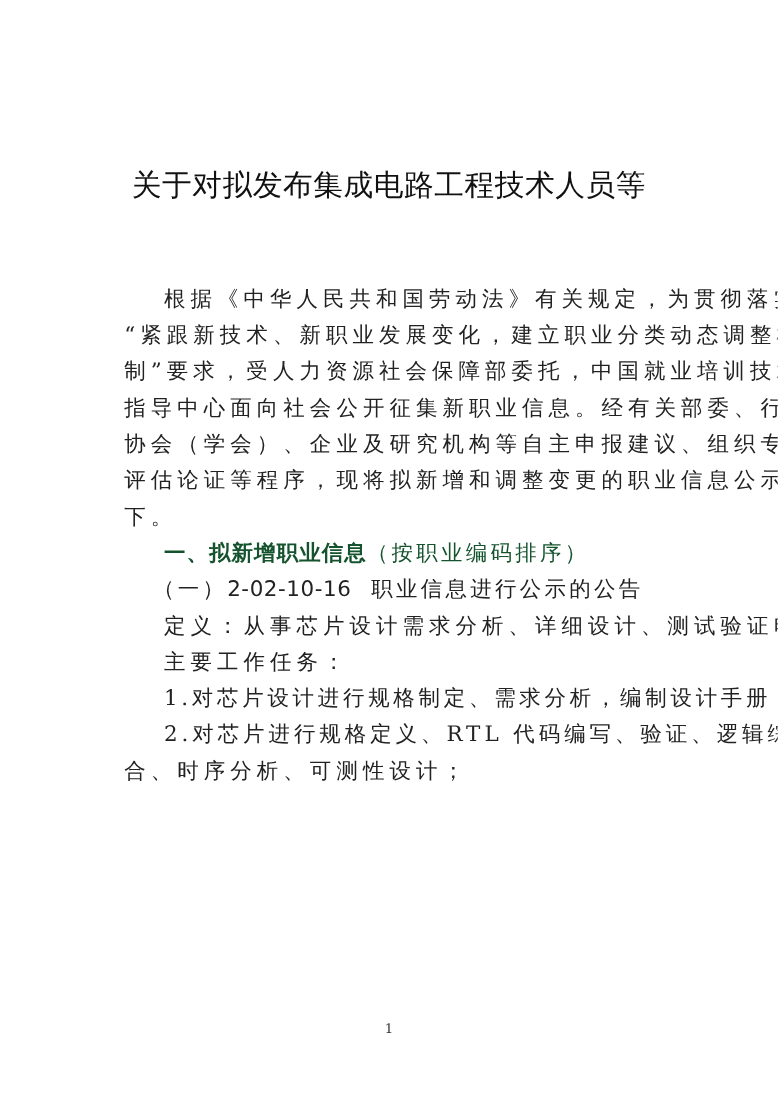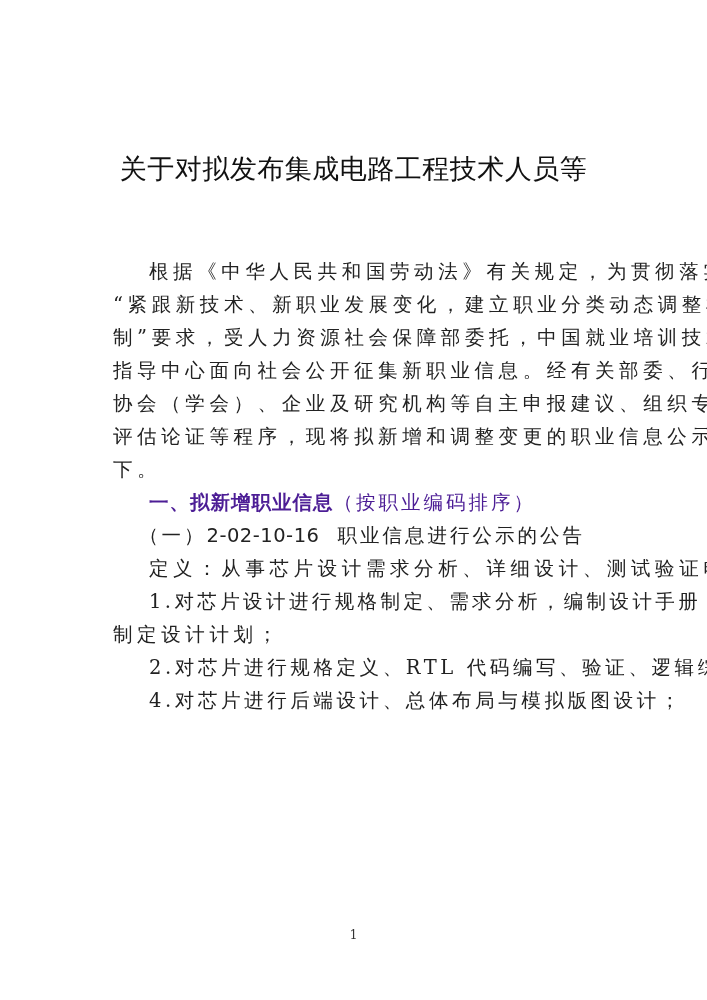--- a/index.html
+++ b/index.html
@@ -11,21 +11,21 @@
     top: 150px; color: #111; letter-spacing: 0.5px;
   }
   .title div { white-space: nowrap; }
   .body {
     position: absolute; left: 113px; top: 255px; width: 490px;
     font-family: "DejaVu Serif", serif; font-size: 19.5px; line-height: 33px;
     color: #222; letter-spacing: 4.6px;
   }
   .line { white-space: nowrap; height: 33px; }
   .indent { padding-left: 36px; }
-  .h1 { font-family: "DejaVu Sans", sans-serif; font-weight: bold; letter-spacing: 1px; color: #4c1d95; }
+  .h1 { font-family: "DejaVu Sans", sans-serif; font-weight: bold; letter-spacing: 1px; color: #14532d; }
   .h1 .paren { font-family: "DejaVu Serif", serif; font-weight: normal; letter-spacing: 3px; }
   .h2 { font-family: "DejaVu Serif", serif; letter-spacing: 3px; }
   .h2 .code { font-family: "DejaVu Sans", sans-serif; letter-spacing: 0.5px; margin-top: 44px; }
   .h2 .gap { display: inline-block; width: 18px; }
   .pagenum {
     position: absolute; top: 928px; left: 0; width: 707px; text-align: center;
     font-family: "DejaVu Serif", serif; font-size: 12px; color: #333;
   }
 </style>
 </head>
@@ -45,21 +45,21 @@
     <div class="line">协会（学会）、企业及研究机构等自主申报建议、组织专家</div>
     <div class="line">评估论证等程序，现将拟新增和调整变更的职业信息公示如</div>
     <div class="line">下。</div>
 
     <div class="line indent h1"><span>一、拟新增职业信息</span><span class="paren">（按职业编码排序）</span></div>
 
     <div class="line h2" style="padding-left:26px;"><span>（一）</span><span class="code">2-02-10-16</span><span class="gap"></span><span>职业信息进行公示的公告</span></div>
 
     <div class="line indent">定义：从事芯片设计需求分析、详细设计、测试验证电</div>
 
+    <div class="line indent">主要工作任务：</div>
 
     <div class="line indent" style="letter-spacing:3.4px;">1.对芯片设计进行规格制定、需求分析，编制设计手册，</div>
-    <div class="line">制定设计计划；</div>
     <div class="line indent" style="letter-spacing:3.6px;">2.对芯片进行规格定义、RTL 代码编写、验证、逻辑综</div>
-    <div class="line indent" style="letter-spacing:3.6px;">4.对芯片进行后端设计、总体布局与模拟版图设计；</div>
+    <div class="line">合、时序分析、可测性设计；</div>
   </div>
 
   <div class="pagenum">1</div>
 </div>
 
 </body></html>

